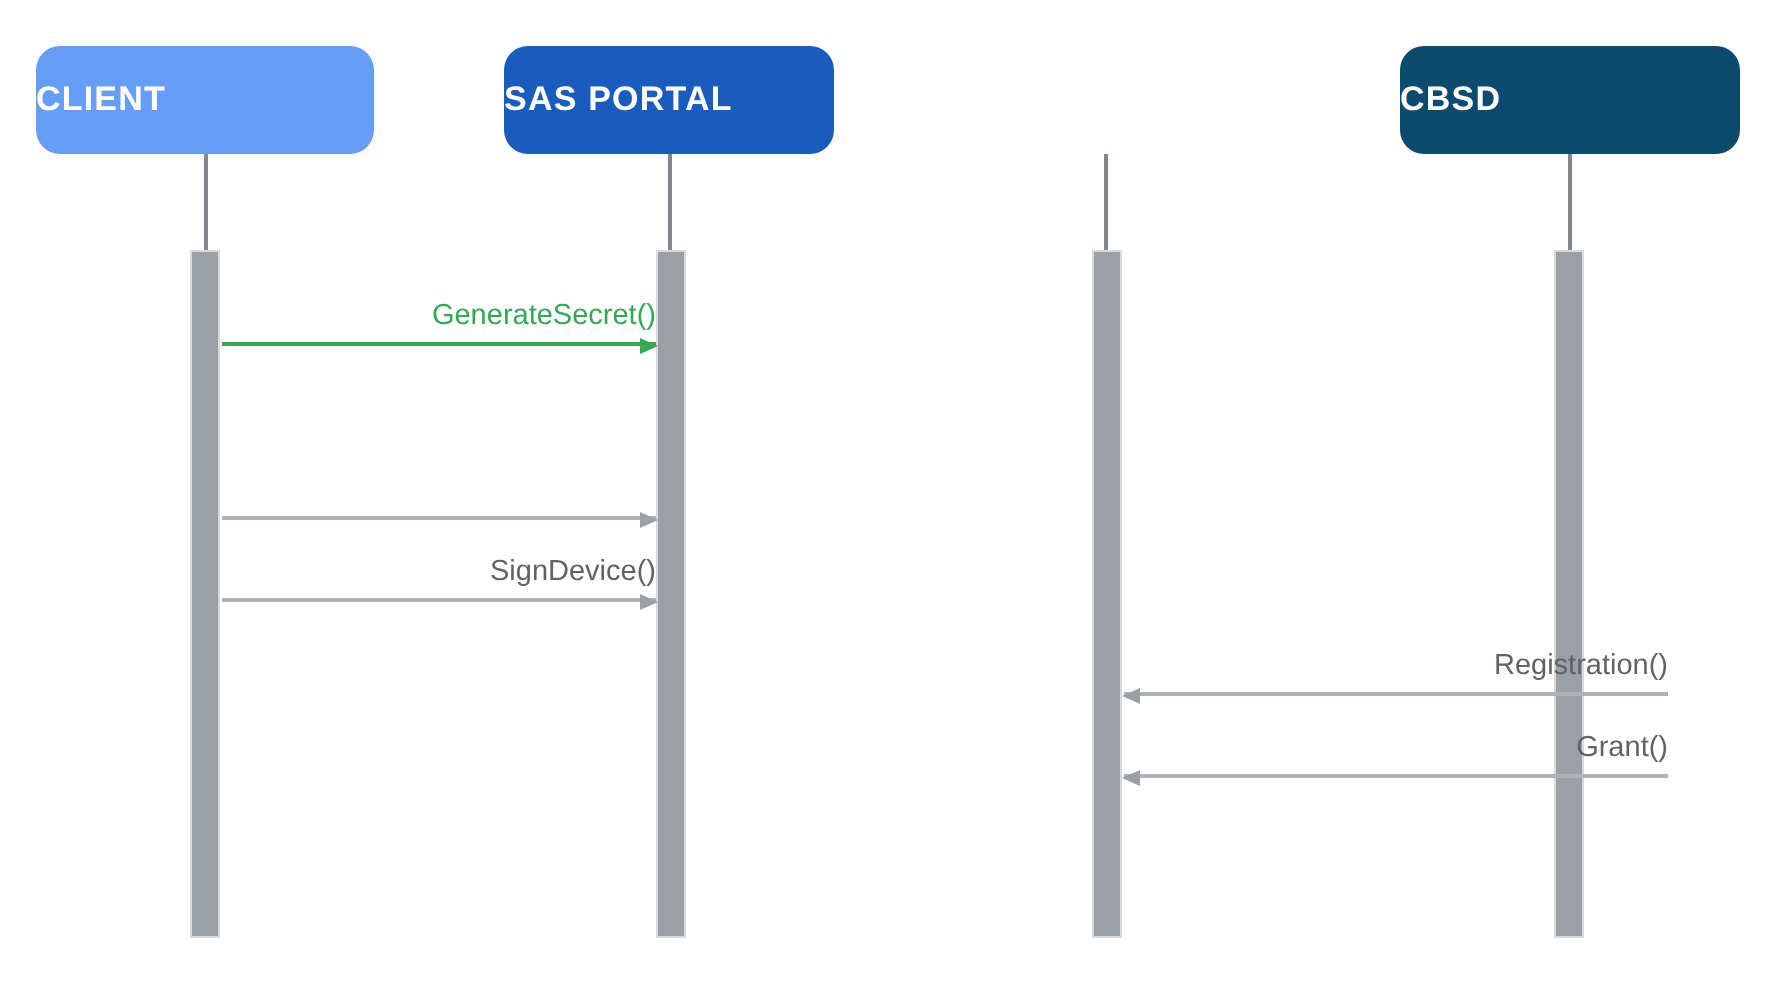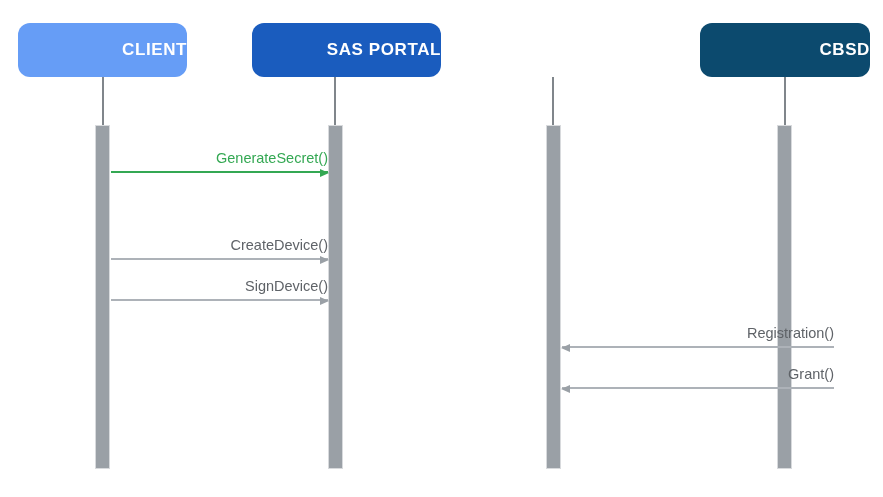--- a/index.html
+++ b/index.html
@@ -21,24 +21,24 @@
     position: absolute;
     top: 23px;
     height: 54px;
     border-radius: 12px;
     color: #ffffff;
     font-weight: bold;
     font-size: 17px;
     letter-spacing: 0.6px;
     display: flex;
     align-items: center;
-    justify-content: flex-end;
+    justify-content: flex-start;
   }
   .box-client    { left: 18px;  width: 169px; background: #669DF6; }
-  .box-sasportal { left: 252px; width: 165px; background: #1A5CBE; padding-left: 24px; }
+  .box-sasportal { left: 252px; width: 165px; background: #1A5CBE; }
   .box-sas       { left: 468px; width: 169px; background: #1A5CBE; }
   .box-cbsd      { left: 700px; width: 170px; background: #0c4a6e; }
 
   
   .stick {
     position: absolute;
     top: 77px;
     height: 49px;
     width: 2px;
     background: #80868B;
@@ -131,21 +131,20 @@
   <div class="bar bar-sasportal"></div>
   <div class="bar bar-sas"></div>
   <div class="bar bar-cbsd"></div>
 
   <div class="message msg-left-group msg-green dir-right msg-1">
     <div class="msg-label">GenerateSecret()</div>
     <div class="msg-line"></div>
     <div class="arrowhead"></div>
   </div>
   <div class="message msg-left-group msg-gray dir-right msg-3">
-    <div class="msg-label">CreateDevice()</div>
     <div class="msg-line"></div>
     <div class="arrowhead"></div>
   </div>
   <div class="message msg-left-group msg-gray dir-right msg-4">
     <div class="msg-label">SignDevice()</div>
     <div class="msg-line"></div>
     <div class="arrowhead"></div>
   </div>
 
   <div class="message msg-right-group msg-gray dir-left msg-5">

